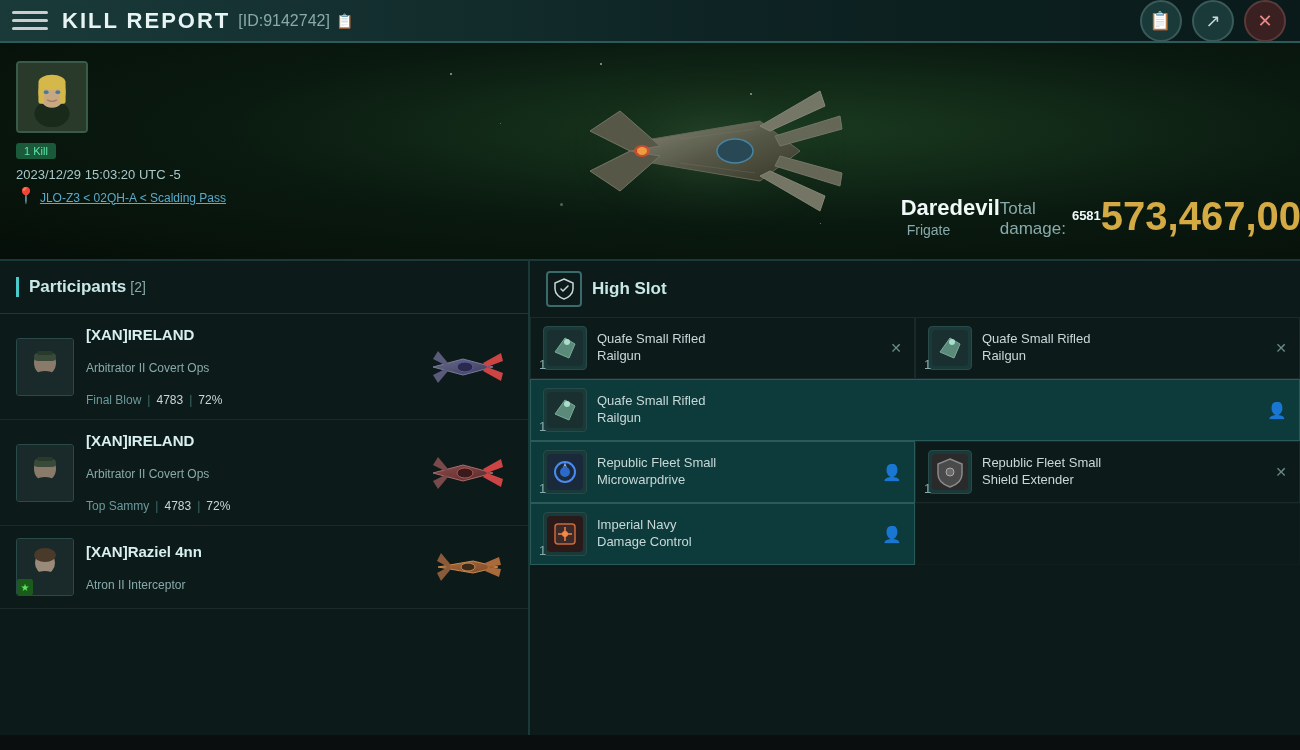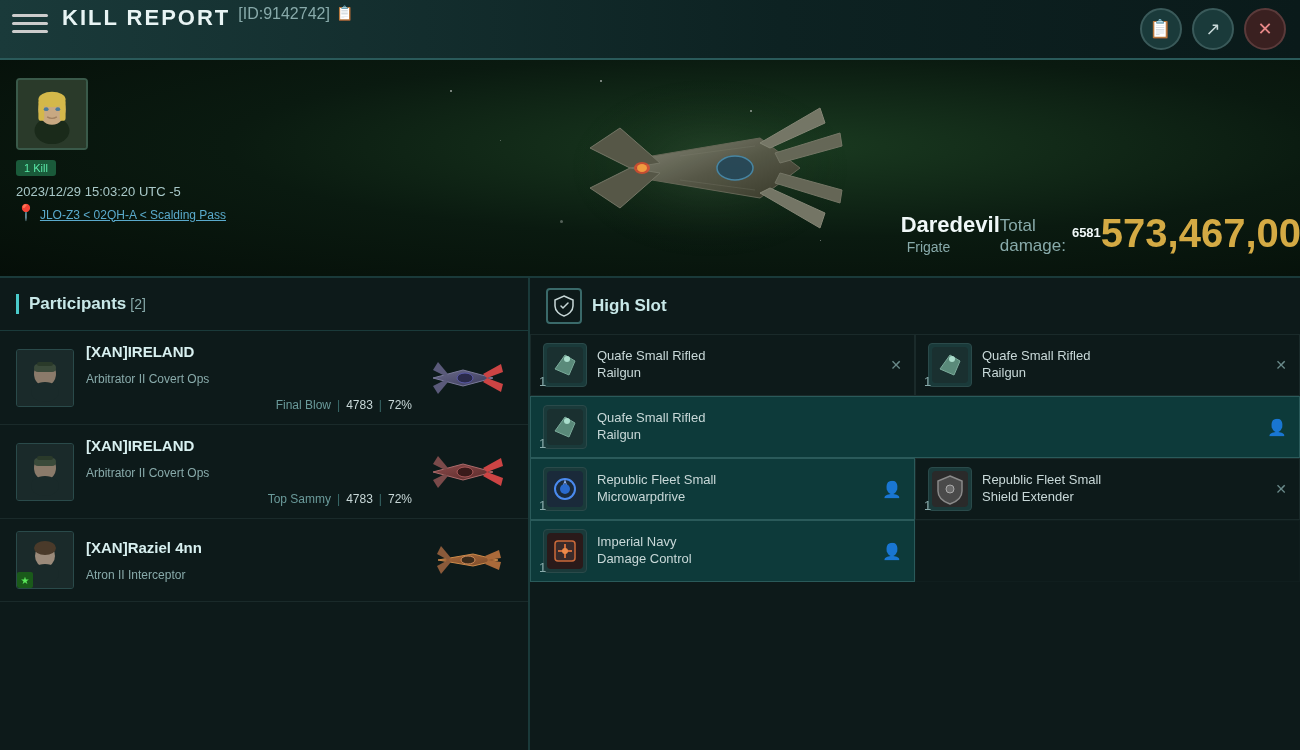--- a/index.html
+++ b/index.html
@@ -8,23 +8,24 @@
       height: 750px;
       background: #0a0e0e;
       font-family: 'Arial', sans-serif;
       color: #c8d8d8;
       overflow: hidden;
     }
 
     
     .header {
       display: flex;
+      align-items: center;
       background: linear-gradient(90deg, #1a3a3a 0%, #0d2222 60%, #0a1a1a 100%);
-      height: 60px;
-      padding: 5px 12px;
+      height: 43px;
+      padding: 17px 12px;
       border-bottom: 2px solid #2a5a5a;
       position: relative;
     }
     .header-menu-icon {
       width: 36px;
       height: 36px;
       display: flex;
       flex-direction: column;
       justify-content: center;
       gap: 5px;
@@ -276,30 +277,29 @@
       flex: 1;
     }
     .participant-name {
       font-size: 15px;
       color: #d8f0f0;
       font-weight: bold;
     }
     .participant-ship {
       font-size: 12px;
       color: #88aaaa;
-      margin-top: 12px;
+      margin-top: 18px;
     }
     .participant-stats {
       font-size: 12px;
       color: #88aaaa;
-      margin-top: 12px;
+      margin-top: 18px;
       display: flex;
       gap: 6px;
       align-items: center;
-      justify-content: flex-end;
     }
     .stat-label {
       color: #6a9a9a;
     }
     .stat-sep {
       color: #3a6a6a;
     }
     .stat-value {
       color: #c8d8d8;
     }

